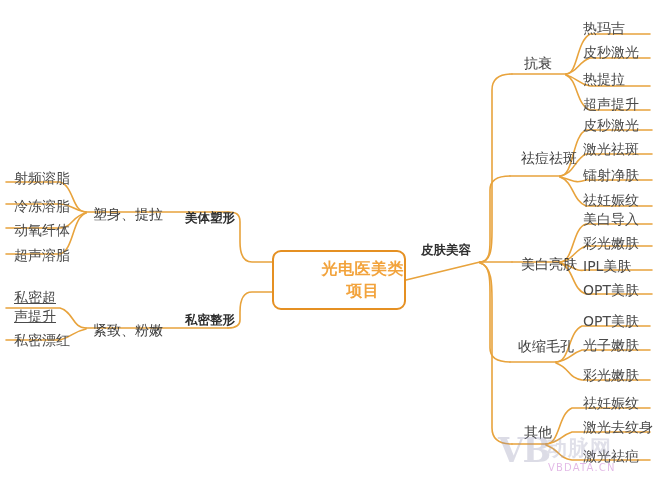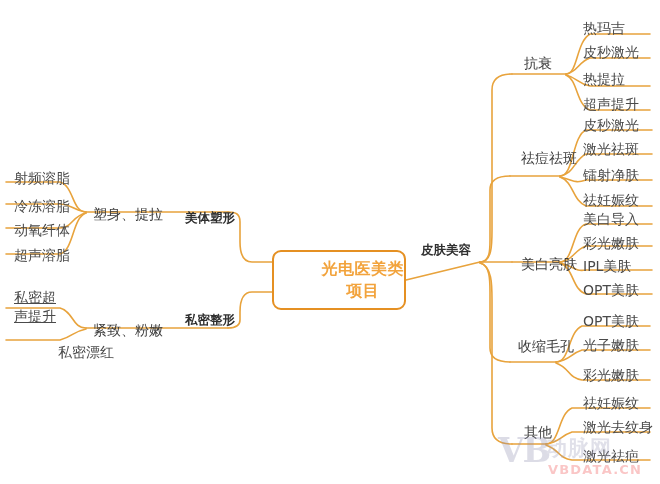--- a/index.html
+++ b/index.html
@@ -58,21 +58,21 @@
     font-family:"DejaVu Serif","Liberation Serif",serif;
     letter-spacing:-2px;
   }
   #watermark .wcn{
     position:absolute;left:48px;top:4px;
     font-size:21px;font-weight:bold;color:#9a9ab8;
     letter-spacing:1px;
   }
   #watermark .wurl{
     position:absolute;left:50px;top:32px;
-    font-size:13px;font-weight:bold;color:#ef4444;
+    font-size:10px;font-weight:normal;color:#a21caf;
     letter-spacing:1.2px;
   }
 </style>
 </head>
 <body>
 
 <div id="map">
 
   <svg class="links" viewBox="0 0 660 484">
     <g fill="none" stroke="#E8A33C" stroke-width="1.6" stroke-linecap="round">
@@ -141,21 +141,21 @@
 
   <div class="node sub" style="left:93px;top:206px;">塑身、提拉</div>
   <div class="node sub" style="left:93px;top:322px;">紧致、粉嫩</div>
 
   <div class="node leaf" style="left:14px;top:170px;">射频溶脂</div>
   <div class="node leaf" style="left:14px;top:198px;">冷冻溶脂</div>
   <div class="node leaf" style="left:14px;top:222px;text-align:center;">动氧纤体</div>
   <div class="node leaf" style="left:14px;top:247px;">超声溶脂</div>
 
   <div class="node leaf two-line" style="left:14px;top:288px;">私密超声提升</div>
-  <div class="node leaf" style="left:14px;top:344px;margin-left:44px;">私密漂红</div>
+  <div class="node leaf" style="left:14px;top:332px;">私密漂红</div>
 
   <div class="node main" style="left:421px;top:242px;">皮肤美容</div>
 
   <div class="node sub" style="left:524px;top:55px;">抗衰</div>
   <div class="node sub" style="left:521px;top:150px;">祛痘祛斑</div>
   <div class="node sub" style="left:521px;top:256px;">美白亮肤</div>
   <div class="node sub" style="left:518px;top:338px;">收缩毛孔</div>
   <div class="node sub" style="left:524px;top:424px;">其他</div>
 
   <div class="node leaf" style="left:583px;top:20px;">热玛吉</div>

